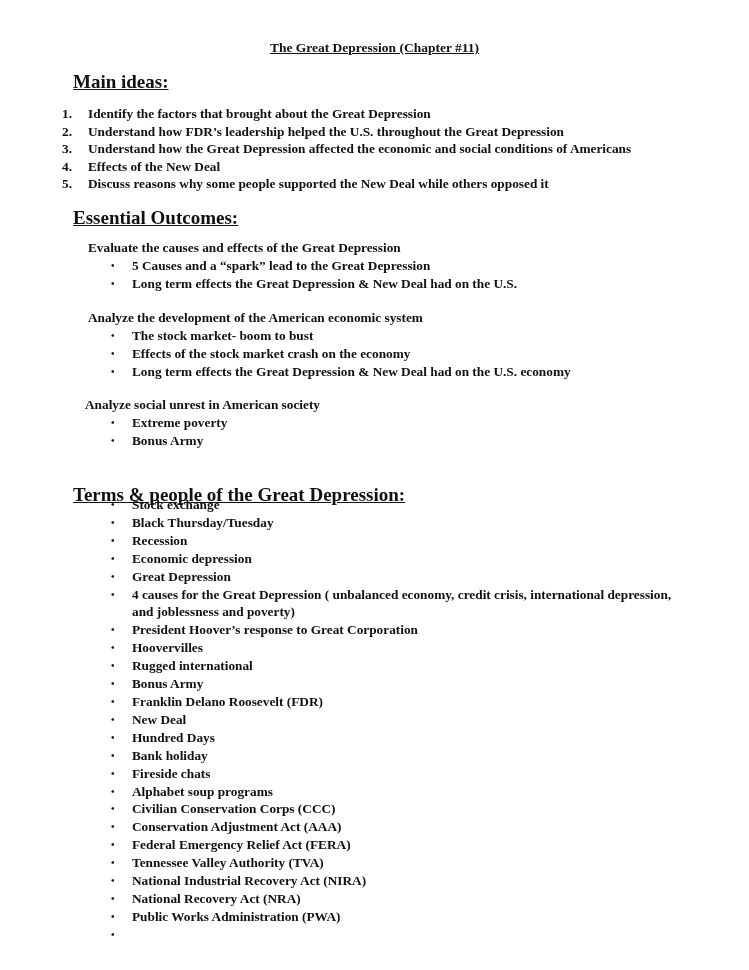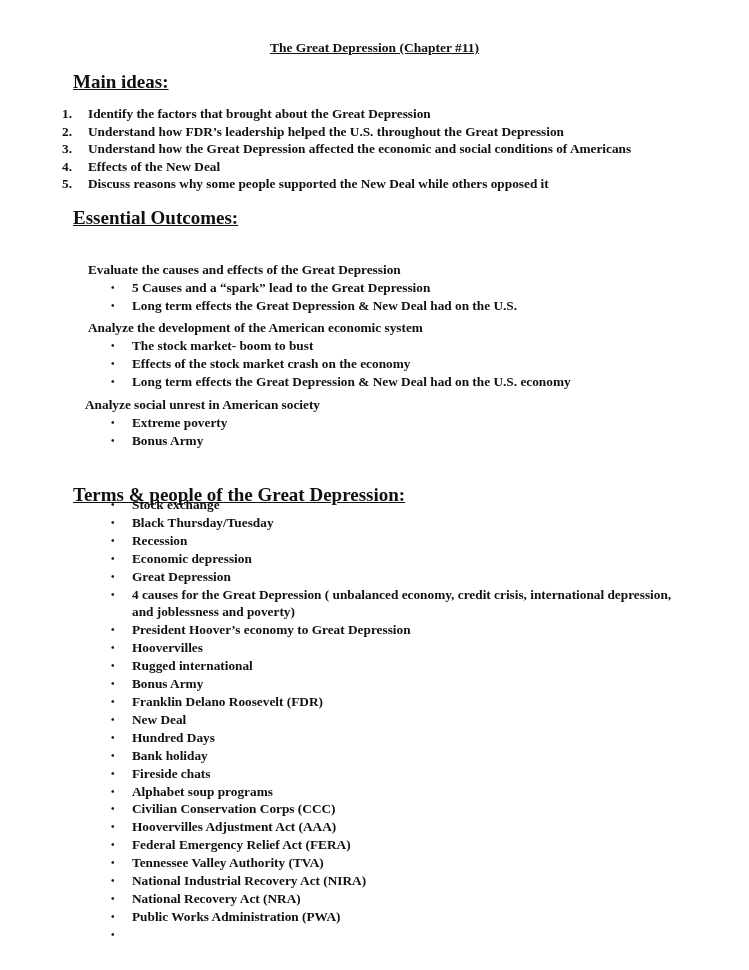--- a/index.html
+++ b/index.html
@@ -42,29 +42,29 @@
   <ol class="numlist">
     <li><span class="num">1.</span><span>Identify the factors that brought about the Great Depression</span></li>
     <li><span class="num">2.</span><span>Understand how FDR’s leadership helped the U.S. throughout the Great Depression</span></li>
     <li><span class="num">3.</span><span>Understand how the Great Depression affected the economic and social conditions of Americans</span></li>
     <li><span class="num">4.</span><span>Effects of the New Deal</span></li>
     <li><span class="num">5.</span><span>Discuss reasons why some people supported the New Deal while others opposed it</span></li>
   </ol>
 
   <div class="heading" style="top:207px;">Essential Outcomes:</div>
 
-  <div class="outcome" style="top:239px;margin-top:22px;">
+  <div class="outcome" style="top:239px;">
     <div class="otitle">Evaluate the causes and effects of the Great Depression</div>
     <ul class="blist">
       <li><span class="bullet">•</span><span>5 Causes and a “spark” lead to the Great Depression</span></li>
       <li><span class="bullet">•</span><span>Long term effects the Great Depression &amp; New Deal had on the U.S.</span></li>
     </ul>
   </div>
 
-  <div class="outcome" style="top:319px;">
+  <div class="outcome" style="top:309px;">
     <div class="otitle">Analyze the development of the American economic system</div>
     <ul class="blist">
       <li><span class="bullet">•</span><span>The stock market- boom to bust</span></li>
       <li><span class="bullet">•</span><span>Effects of the stock market crash on the economy</span></li>
       <li><span class="bullet">•</span><span>Long term effects the Great Depression &amp; New Deal had on the U.S. economy</span></li>
     </ul>
   </div>
 
   <div class="outcome" style="top:396px; left:85px;">
     <div class="otitle">Analyze social unrest in American society</div>
@@ -76,32 +76,32 @@
 
   <div class="heading" style="top:484px;">Terms &amp; people of the Great Depression:</div>
 
   <ul class="blist terms">
     <li><span class="bullet">•</span><span>Stock exchange</span></li>
     <li><span class="bullet">•</span><span>Black Thursday/Tuesday</span></li>
     <li><span class="bullet">•</span><span>Recession</span></li>
     <li><span class="bullet">•</span><span>Economic depression</span></li>
     <li><span class="bullet">•</span><span>Great Depression</span></li>
     <li class="wrap"><span class="bullet">•</span><span>4 causes for the Great Depression ( unbalanced economy, credit crisis, international depression, and joblessness and poverty)</span></li>
-    <li><span class="bullet">•</span><span>President Hoover’s economy to Great Depression</span></li>
+    <li><span class="bullet">•</span><span>President Hoover’s response to Great Corporation</span></li>
     <li><span class="bullet">•</span><span>Hoovervilles</span></li>
     <li><span class="bullet">•</span><span>Rugged international</span></li>
     <li><span class="bullet">•</span><span>Bonus Army</span></li>
     <li><span class="bullet">•</span><span>Franklin Delano Roosevelt (FDR)</span></li>
     <li><span class="bullet">•</span><span>New Deal</span></li>
     <li><span class="bullet">•</span><span>Hundred Days</span></li>
     <li><span class="bullet">•</span><span>Bank holiday</span></li>
     <li><span class="bullet">•</span><span>Fireside chats</span></li>
     <li><span class="bullet">•</span><span>Alphabet soup programs</span></li>
     <li><span class="bullet">•</span><span>Civilian Conservation Corps (CCC)</span></li>
-    <li><span class="bullet">•</span><span>Hoovervilles Adjustment Act (AAA)</span></li>
+    <li><span class="bullet">•</span><span>Conservation Adjustment Act (AAA)</span></li>
     <li><span class="bullet">•</span><span>Federal Emergency Relief Act (FERA)</span></li>
     <li><span class="bullet">•</span><span>Tennessee Valley Authority (TVA)</span></li>
     <li><span class="bullet">•</span><span>National Industrial Recovery Act (NIRA)</span></li>
     <li><span class="bullet">•</span><span>National Recovery Act (NRA)</span></li>
     <li><span class="bullet">•</span><span>Public Works Administration (PWA)</span></li>
     <li><span class="bullet">•</span></li>
   </ul>
 
 </div>
 

